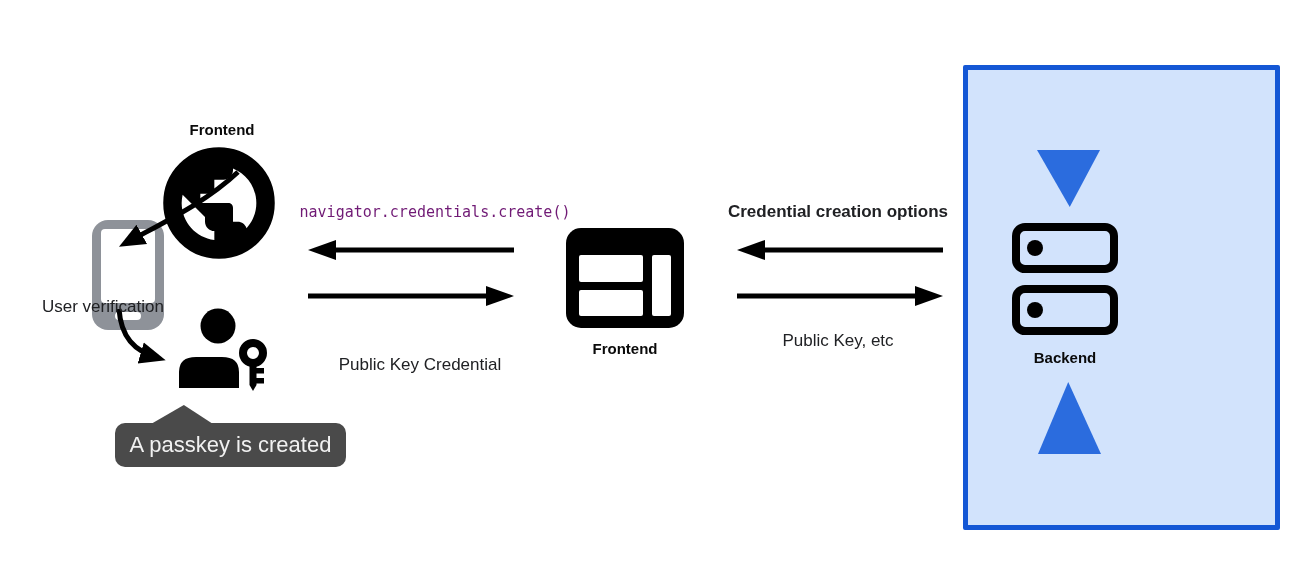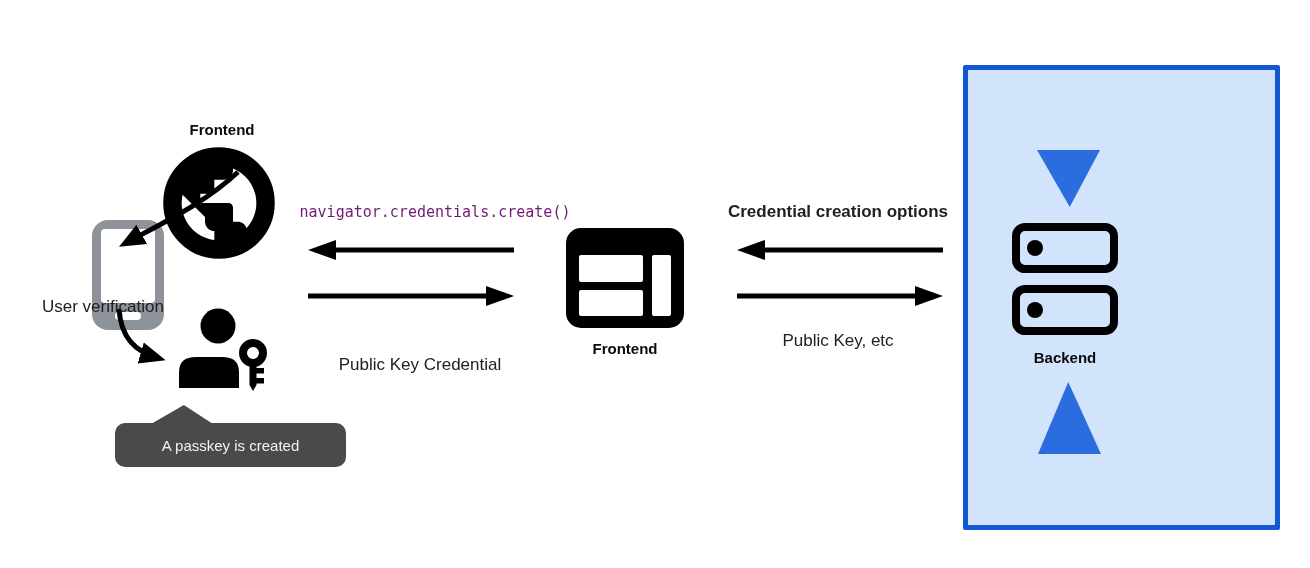--- a/index.html
+++ b/index.html
@@ -10,21 +10,21 @@
   .abs{position:absolute;}
   .lbl{white-space:nowrap;}
   .node-label{font-weight:bold;font-size:15px;color:#0a0a0a;text-align:center;}
   .flow-label{font-size:17px;color:#202124;text-align:center;}
   .code-label{font-family:"DejaVu Sans Mono", monospace;font-size:15px;color:#701a75;text-align:center;}
 
   
   .dark-callout{
     left:115px;top:423px;width:231px;height:44px;background:#4a4a4a;border-radius:10px;
     display:flex;align-items:center;justify-content:center;
-    color:#f1f1f1;font-size:15px;z-index:4;
+    color:#f1f1f1;font-size:22px;z-index:4;
   }
   .dark-callout-tail{
     left:151px;top:405px;width:62px;height:19px;background:#4a4a4a;
     clip-path:polygon(53% 0, 0 100%, 100% 100%);z-index:4;
   }
 
   
   .blue-box{
     left:963px;top:65px;width:317px;height:465px;
     background:#d2e3fc;border:5px solid #1457d5;border-radius:2px;box-sizing:border-box;

